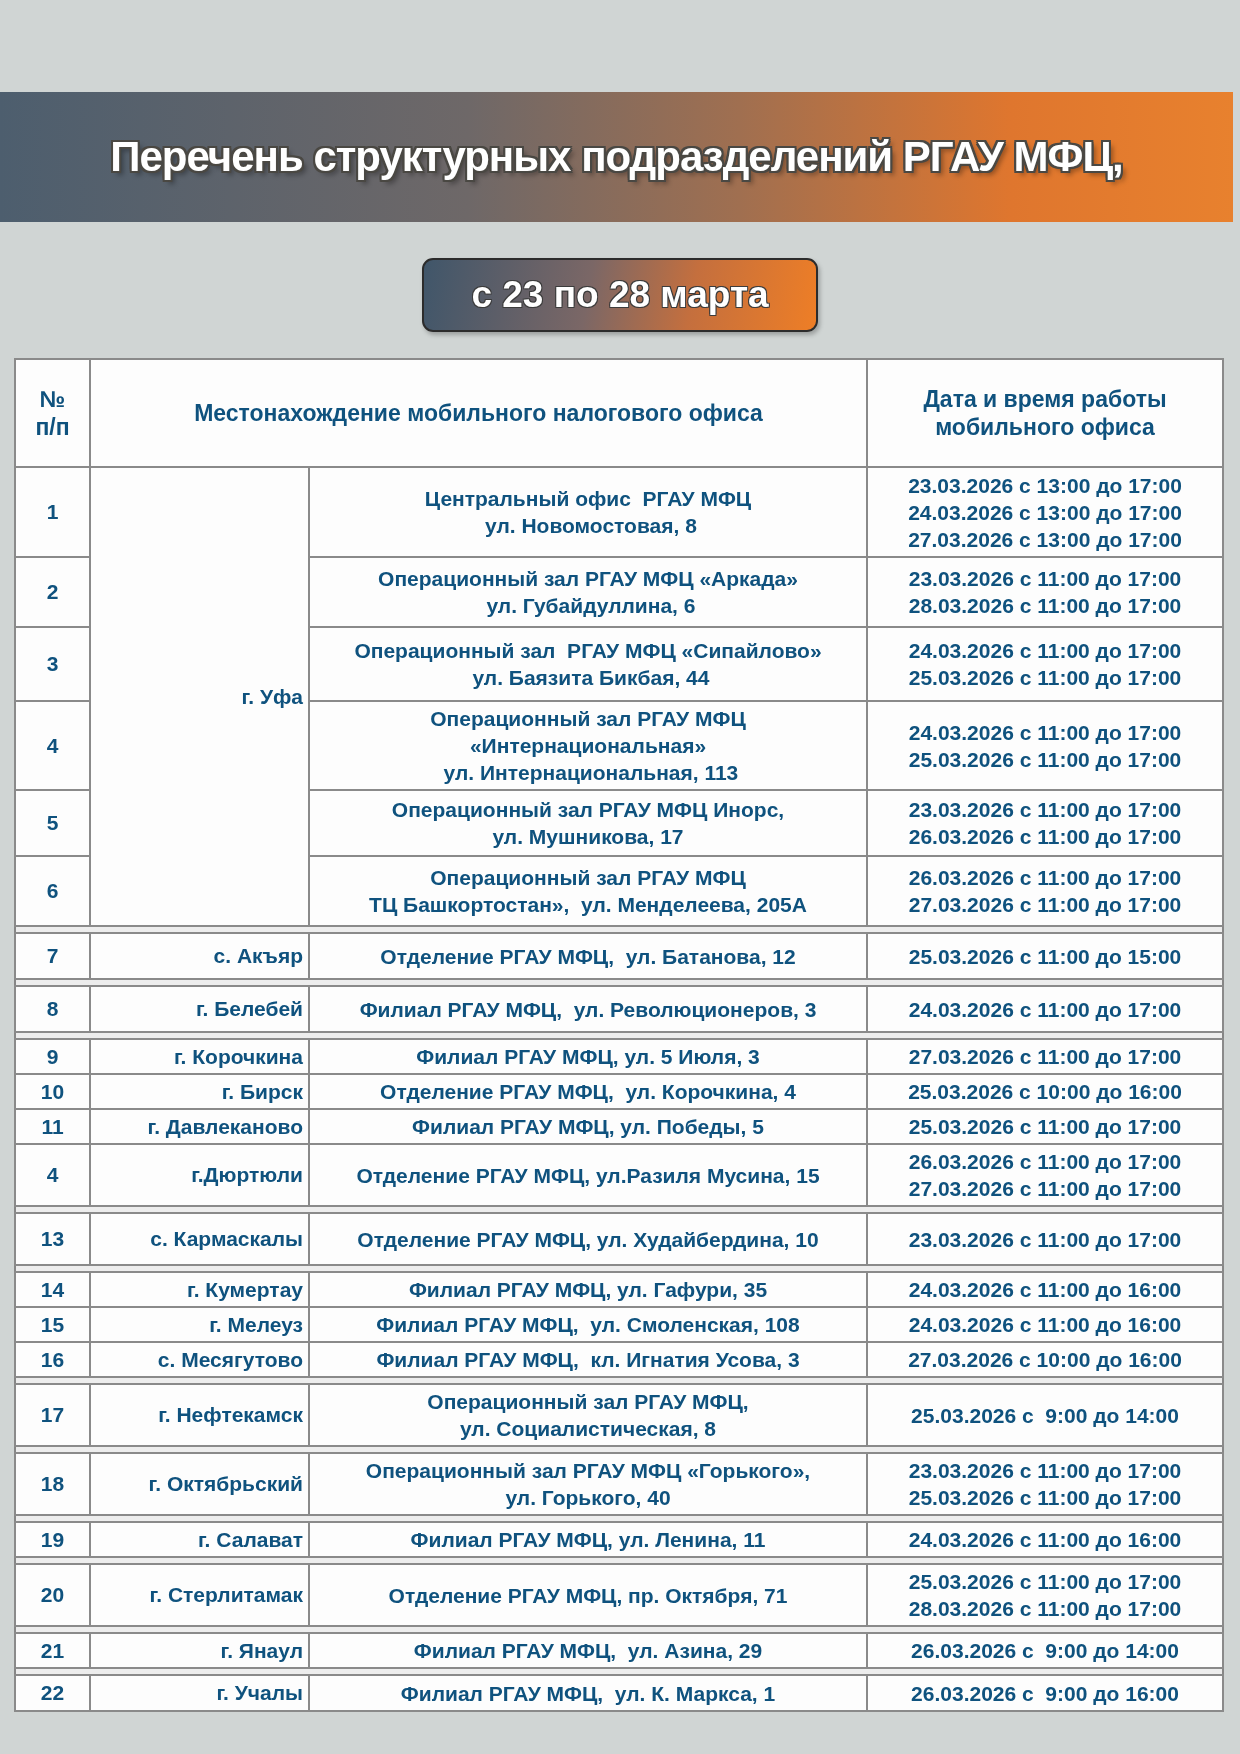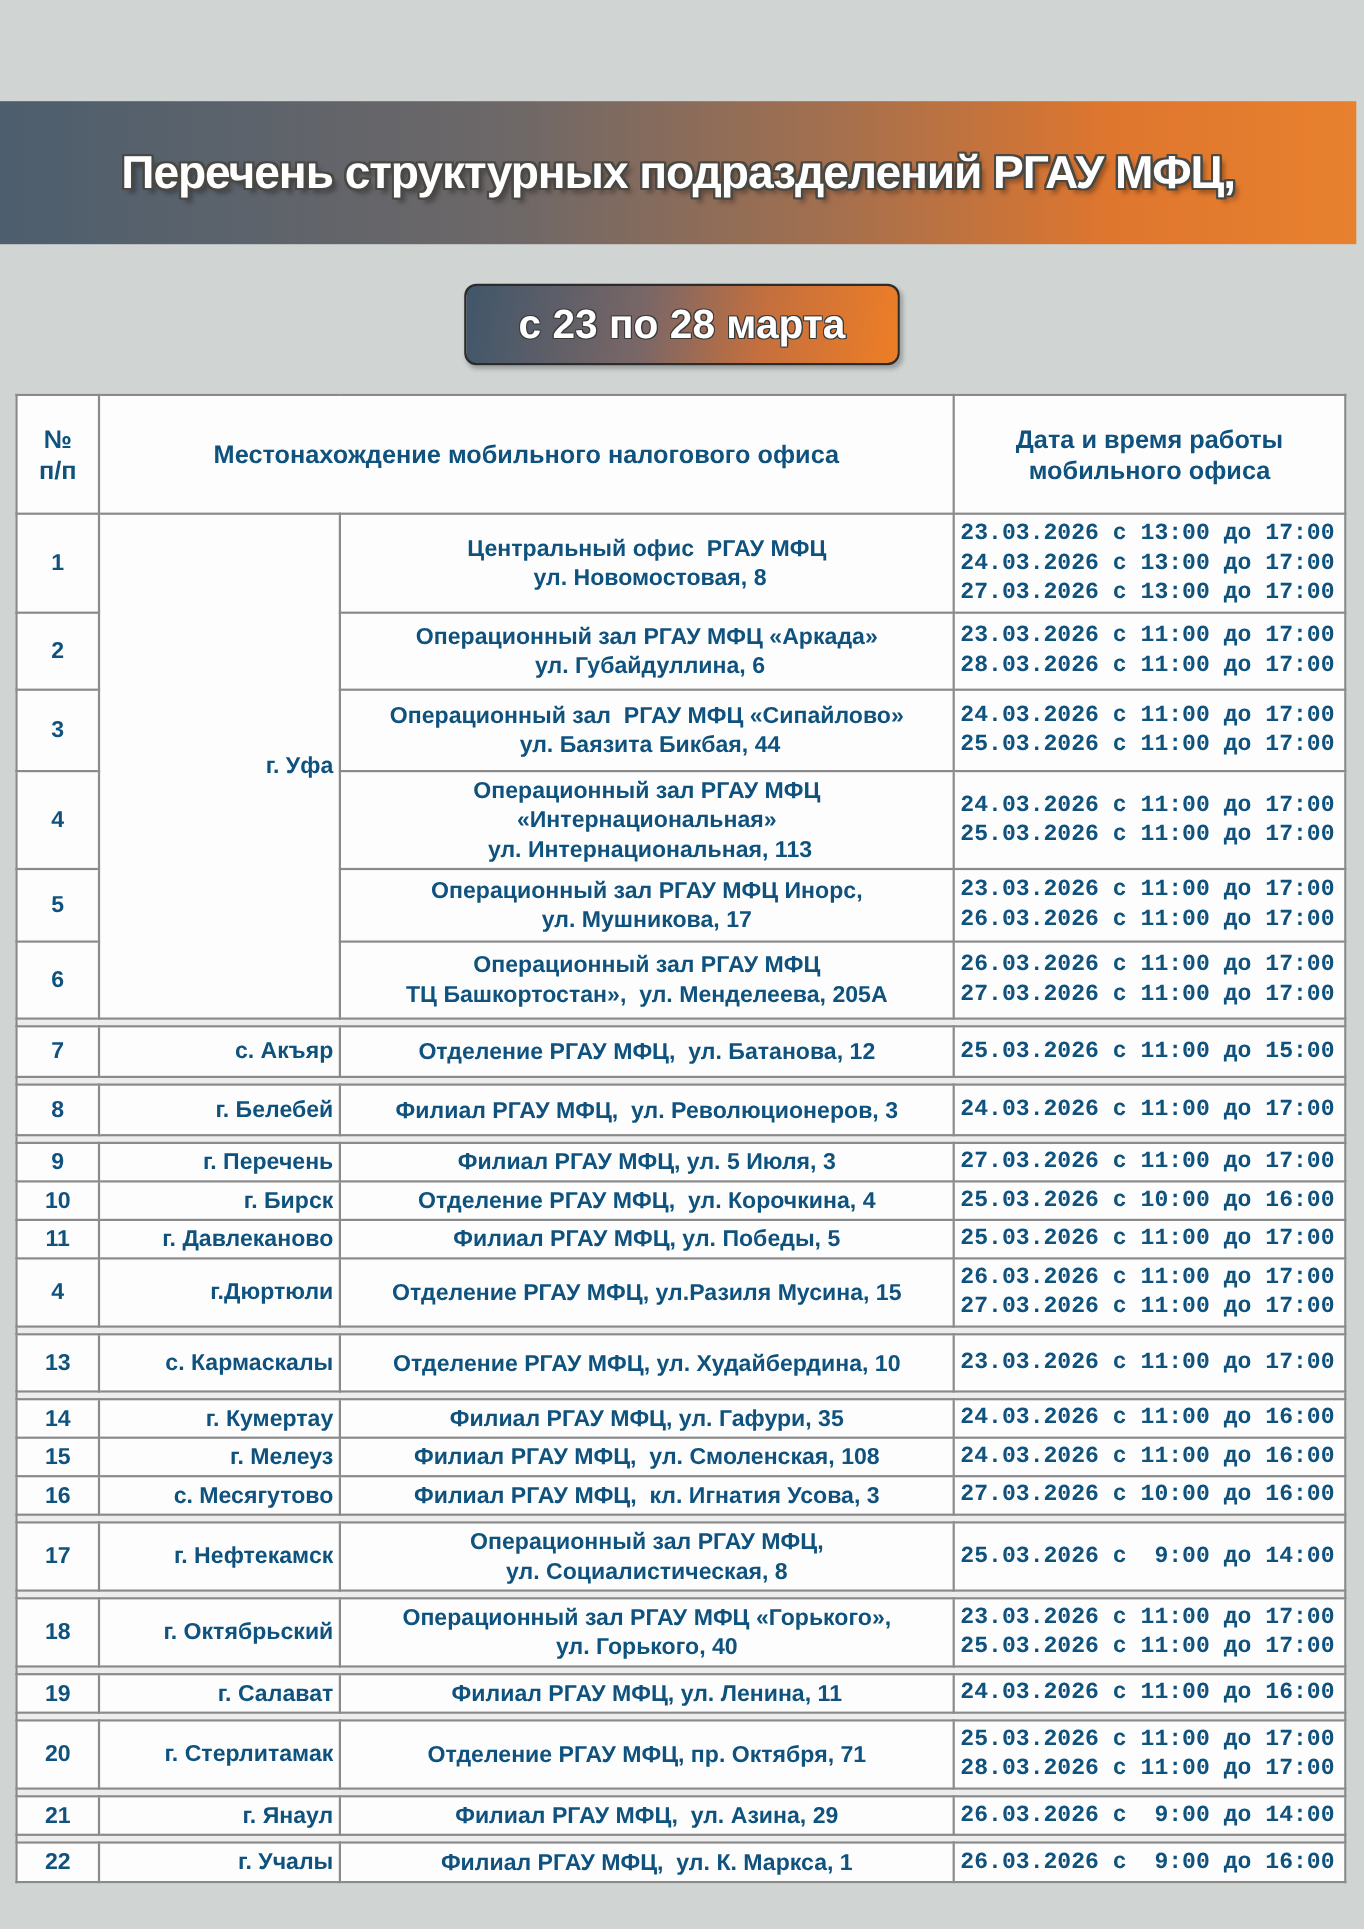--- a/index.html
+++ b/index.html
@@ -60,21 +60,21 @@
     vertical-align:middle;
     padding:3px 5px;
     overflow:hidden;
   }
   th.h{
     font-size:23px;line-height:28px;text-align:center;white-space:pre-line;height:100px;
   }
   td.num{font-size:21px;text-align:center;}
   td.city{font-size:21px;text-align:right;}
   td.office{font-size:21px;line-height:27px;text-align:center;white-space:pre-wrap;}
-  td.sched{font-size:21px;line-height:27px;text-align:left;white-space:pre-wrap;font-family:Liberation Mono, monospace;}
+  td.sched{font-size:21px;line-height:27px;text-align:center;white-space:pre-wrap;}
   tr.spacer td{
     height:5px;padding:0;background:#ededed;
     border-left:2px solid #868686;border-right:2px solid #868686;
   }
 </style>
 </head>
 <body>
 
 <div class="banner">
   <div class="banner-line">Перечень структурных подразделений РГАУ МФЦ,</div>
@@ -164,21 +164,21 @@
     <td class="city">г. Белебей</td>
     <td class="office">Филиал РГАУ МФЦ,  ул. Революционеров, 3</td>
     <td class="sched">24.03.2026 с 11:00 до 17:00</td>
   </tr>
   <tr class="spacer">
         <td colspan="4"></td>
       </tr>
 
   <tr style="height:34px">
     <td class="num">9</td>
-    <td class="city">г. Перечень</td>
+    <td class="city">г. Корочкина</td>
     <td class="office">Филиал РГАУ МФЦ, ул. 5 Июля, 3</td>
     <td class="sched">27.03.2026 с 11:00 до 17:00</td>
   </tr>
   <tr style="height:31px">
     <td class="num">10</td>
     <td class="city">г. Бирск</td>
     <td class="office">Отделение РГАУ МФЦ,  ул. Корочкина, 4</td>
     <td class="sched">25.03.2026 с 10:00 до 16:00</td>
   </tr>
   <tr style="height:31px">

